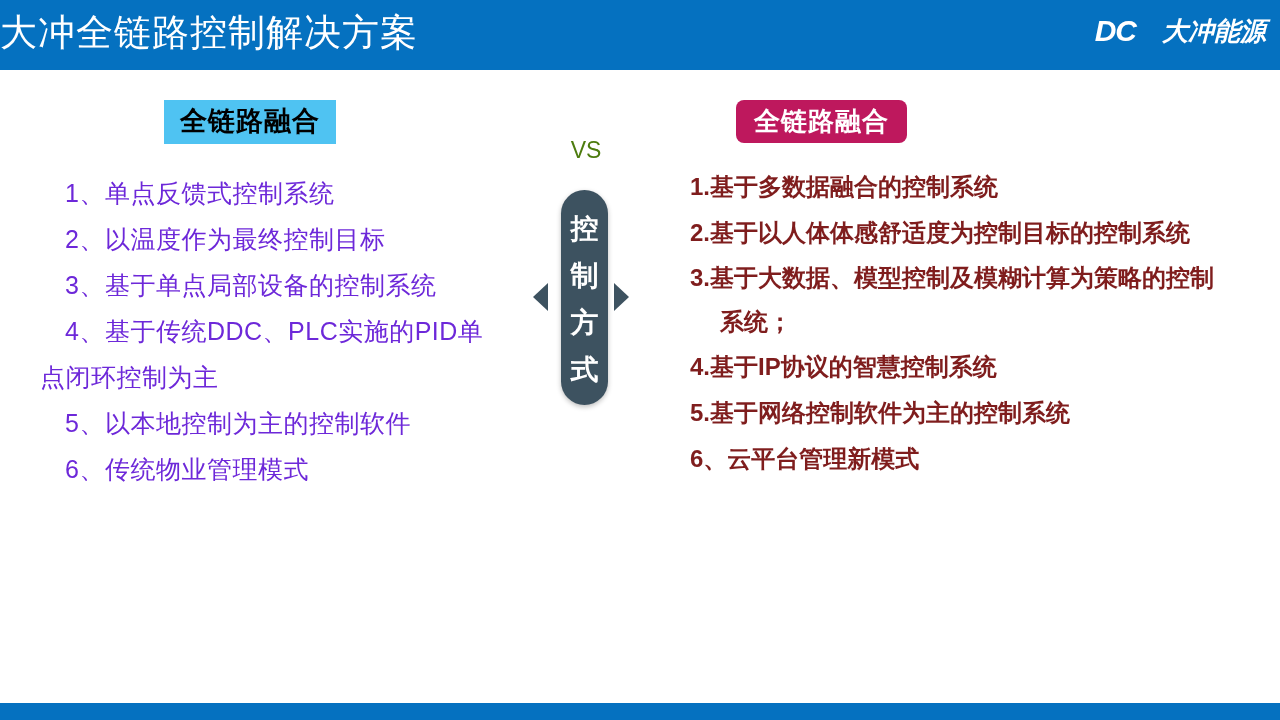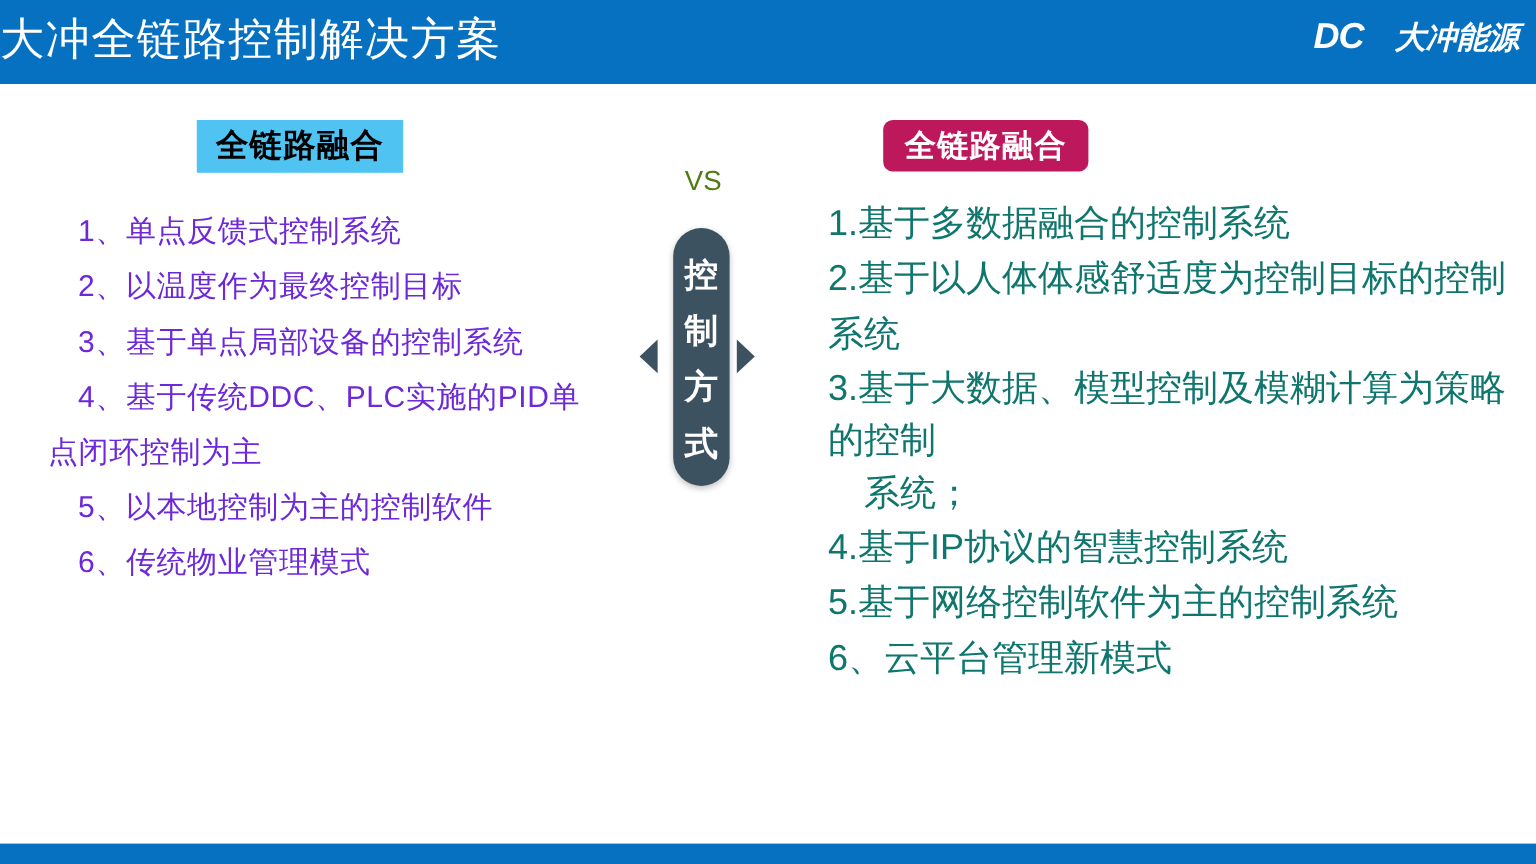--- a/index.html
+++ b/index.html
@@ -186,25 +186,26 @@
     padding: 2px 18px 3px 18px;
     border-radius: 8px;
     letter-spacing: 1px;
   }
   .list-right {
     margin: 21px 0 0 0;
     padding: 0;
     list-style: none;
   }
   .list-right li {
-    color: #0f766e;
-    font-size: 30px;
+    color: #7f1d1d;
+    font-size: 24px;
     line-height: 46px;
     letter-spacing: 0px;
     padding-left: 2px;
+    font-weight: bold;
   }
   .list-right li.wrap-item {
     line-height: 44px;
     padding-right: 0px;
   }
   .indent-line {
     display: block;
     padding-left: 30px;
   }
 </style>

